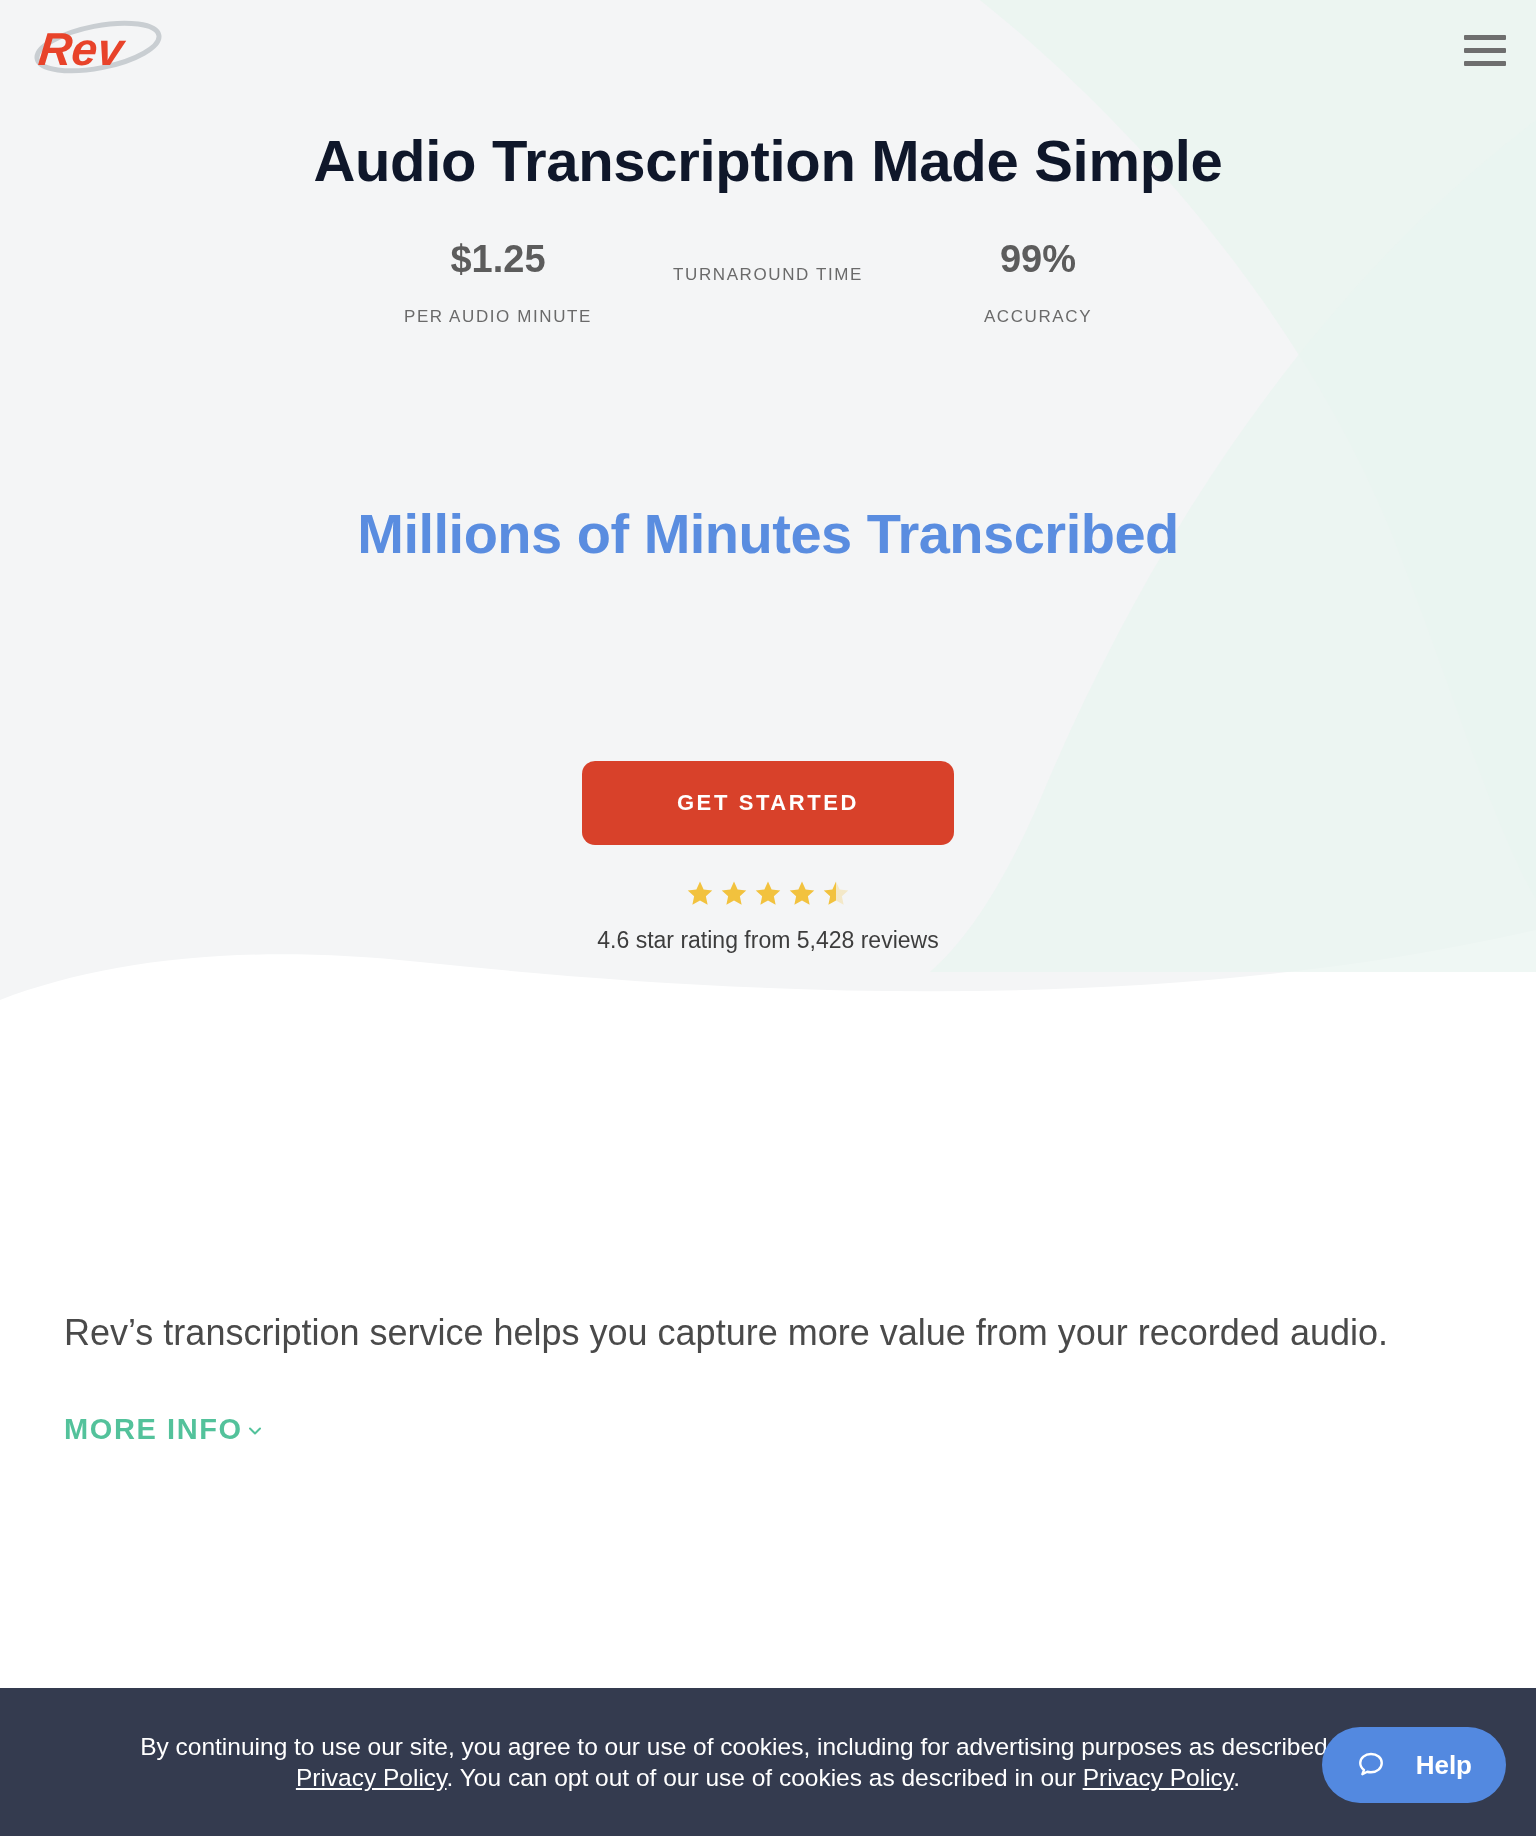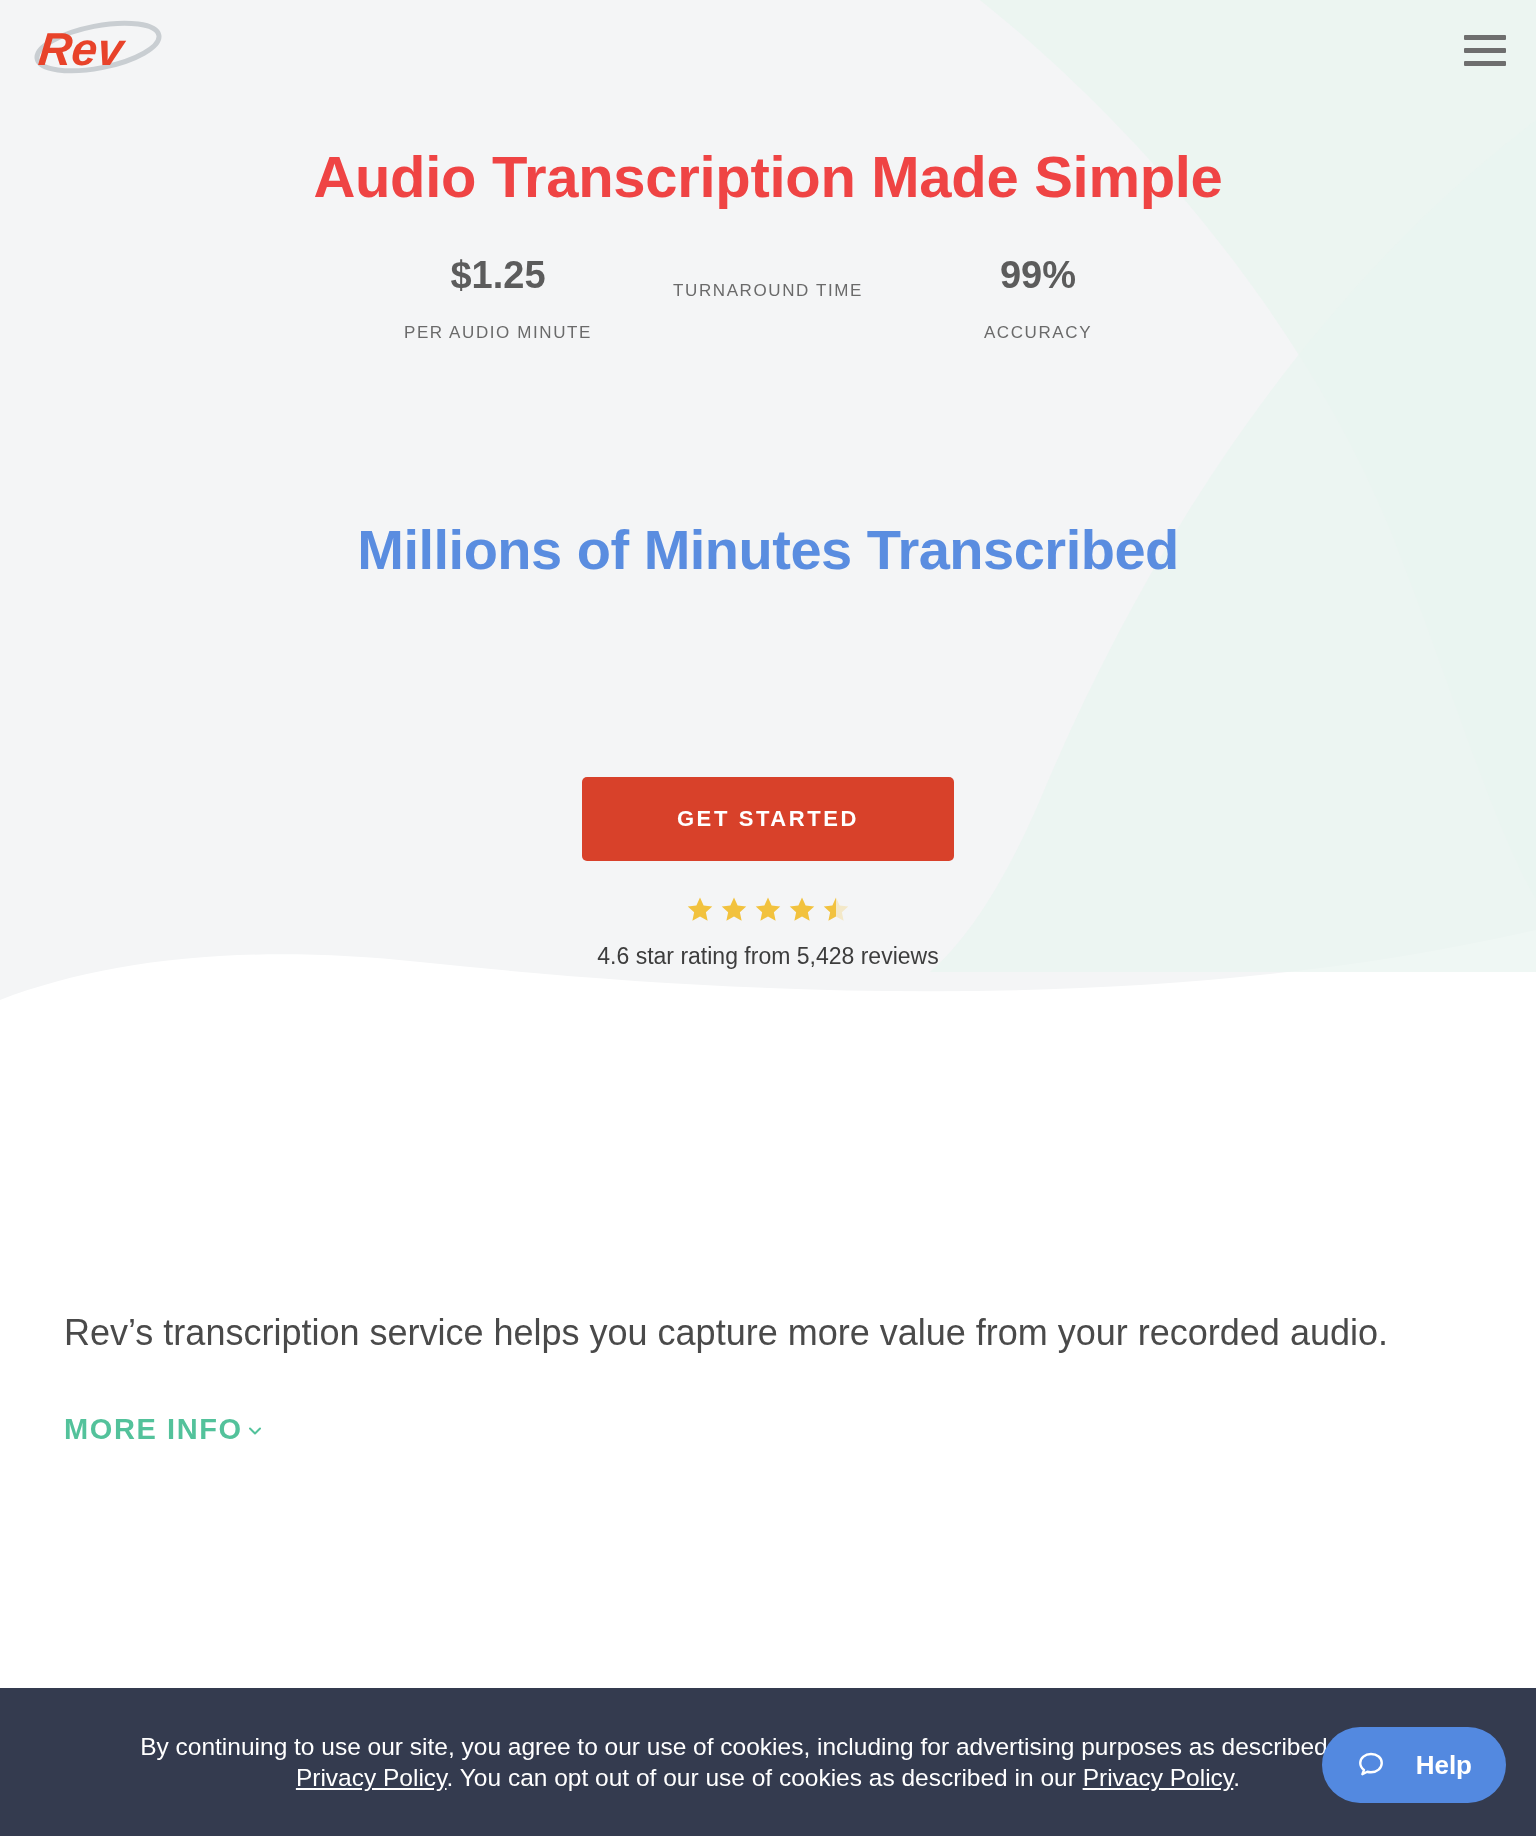--- a/index.html
+++ b/index.html
@@ -73,23 +73,22 @@
     z-index: 3;
     width: 1536px;
     text-align: center;
     padding-top: 130px;
   }
 
   .hero-title {
     font-size: 58px;
     line-height: 1.06;
     font-weight: 700;
-    color: #ef4444;
+    color: #0f172a;
     letter-spacing: -0.3px;
-    margin-top: 16px;
   }
 
   .stats {
     display: flex;
     justify-content: center;
     align-items: flex-start;
     gap: 0;
     margin-top: 48px;
   }
   .stat {
@@ -121,21 +120,21 @@
 
   .cta-wrap {
     margin-top: 196px;
     display: flex;
     justify-content: center;
   }
   .cta-button {
     background: #d8412a;
     color: #ffffff;
     border: none;
-    border-radius: 5px;
+    border-radius: 13px;
     font-family: "Liberation Sans", sans-serif;
     font-size: 22px;
     font-weight: 700;
     letter-spacing: 2.6px;
     padding: 0 38px;
     height: 84px;
     min-width: 372px;
     cursor: pointer;
   }
 

